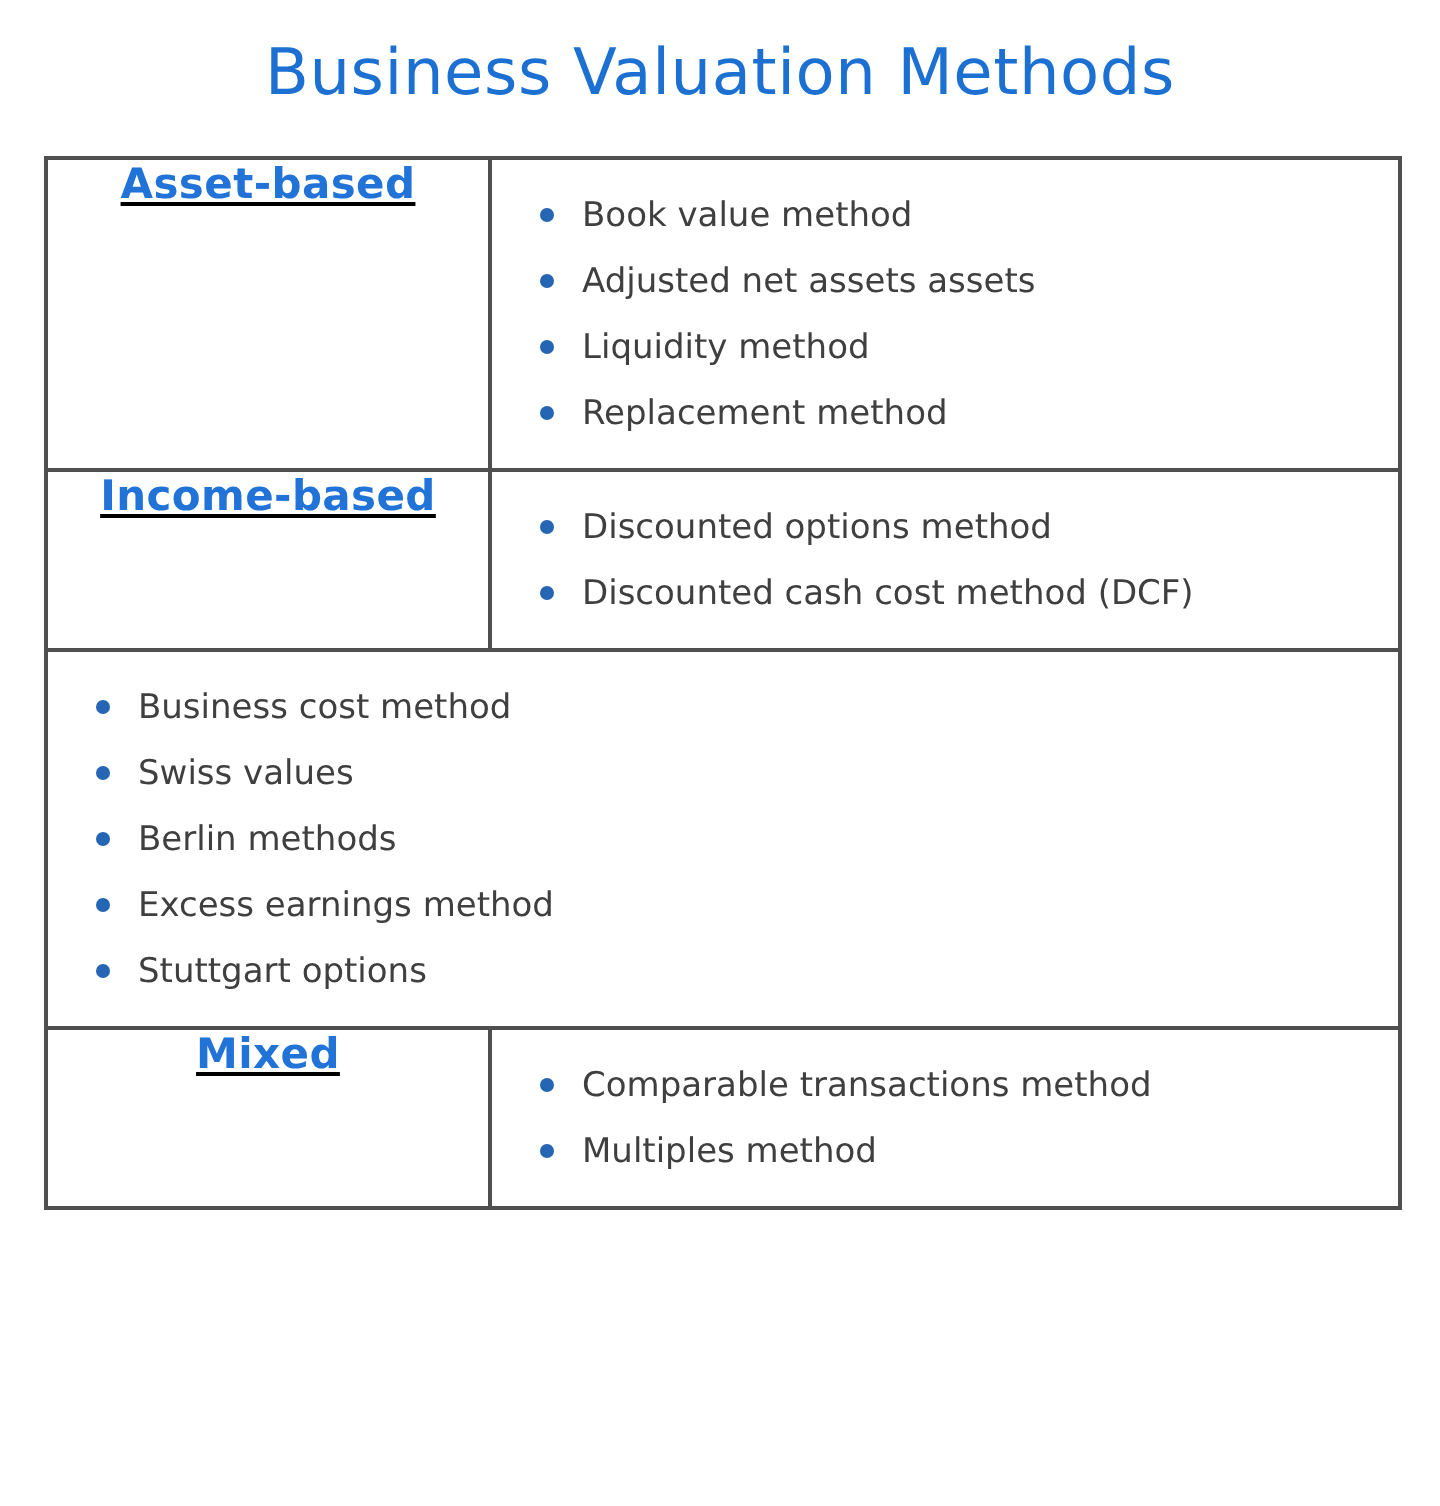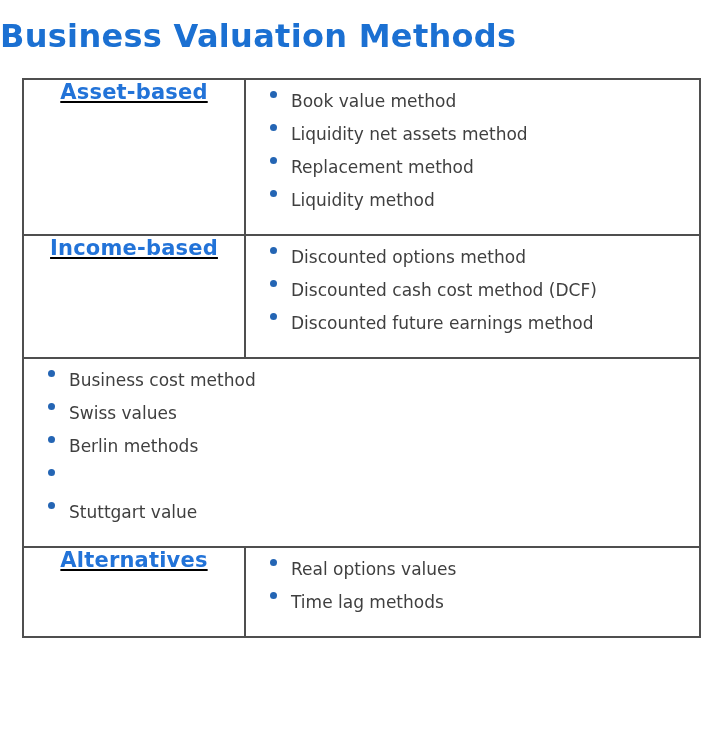--- a/index.html
+++ b/index.html
@@ -11,23 +11,23 @@
     position: relative;
     width: 720px;
     height: 753px;
     background: #ffffff;
     font-family: "DejaVu Sans", "Liberation Sans", sans-serif;
     overflow: hidden;
   }
   .title {
     margin: 0;
     padding-top: 17px;
-    text-align: left;
+    text-align: center;
     font-size: 32px;
-    font-weight: 700;
+    font-weight: 400;
     letter-spacing: 0.3px;
     color: var(--title-color, #1b70d2);
   }
   .vtable {
     box-sizing: border-box;
     width: 679px;
     margin: 23px 0 0 22px;
     border: 2px solid var(--border-color, #4f4f4f);
   }
   .row {
@@ -57,21 +57,21 @@
     align-items: center;
     padding: 11px 8px 11px 24px;
   }
   .methods-list {
     list-style: none;
     margin: 0;
     padding: 0;
   }
   .method-item {
     display: flex;
-    align-items: flex-start;
+    align-items: center;
     height: 33px;
     font-size: 17px;
     color: var(--text-color, #3f3f3f);
   }
   .bullet {
     flex: 0 0 auto;
     width: 7px;
     height: 7px;
     border-radius: 50%;
     background: var(--bullet-color, #2465b4);
@@ -89,51 +89,47 @@
       <span class="cat-label">Asset-based</span>
     </div>
     <div class="methods-cell">
       <ul class="methods-list">
             <li class="method-item">
               <span class="bullet"></span>
               <span>Book value method</span>
             </li>
             <li class="method-item">
               <span class="bullet"></span>
-              <span>Liquidity net assets method</span>
+              <span>Adjusted net assets assets</span>
+            </li>
+            <li class="method-item">
+              <span class="bullet"></span>
+              <span>Liquidity method</span>
             </li>
             <li class="method-item">
               <span class="bullet"></span>
               <span>Replacement method</span>
-            </li>
-            <li class="method-item">
-              <span class="bullet"></span>
-              <span>Liquidity method</span>
             </li>
           </ul>
     </div>
   </div>
 
   <div class="row">
     <div class="cat-cell">
       <span class="cat-label">Income-based</span>
     </div>
     <div class="methods-cell">
       <ul class="methods-list">
             <li class="method-item">
               <span class="bullet"></span>
               <span>Discounted options method</span>
             </li>
             <li class="method-item">
               <span class="bullet"></span>
               <span>Discounted cash cost method (DCF)</span>
-            </li>
-            <li class="method-item">
-              <span class="bullet"></span>
-              <span>Discounted future earnings method</span>
             </li>
           </ul>
     </div>
   </div>
 
   <div class="row">
     <div class="methods-cell">
       <ul class="methods-list">
             <li class="method-item">
               <span class="bullet"></span>
@@ -142,41 +138,42 @@
             <li class="method-item">
               <span class="bullet"></span>
               <span>Swiss values</span>
             </li>
             <li class="method-item">
               <span class="bullet"></span>
               <span>Berlin methods</span>
             </li>
             <li class="method-item">
               <span class="bullet"></span>
+              <span>Excess earnings method</span>
             </li>
             <li class="method-item">
               <span class="bullet"></span>
-              <span>Stuttgart value</span>
+              <span>Stuttgart options</span>
             </li>
           </ul>
     </div>
   </div>
 
-
   <div class="row">
     <div class="cat-cell">
-      <span class="cat-label">Alternatives</span>
+      <span class="cat-label">Mixed</span>
     </div>
     <div class="methods-cell">
       <ul class="methods-list">
             <li class="method-item">
               <span class="bullet"></span>
-              <span>Real options values</span>
+              <span>Comparable transactions method</span>
             </li>
             <li class="method-item">
               <span class="bullet"></span>
-              <span>Time lag methods</span>
+              <span>Multiples method</span>
             </li>
           </ul>
     </div>
   </div>
+
 </div>
 </div>
 
 </body></html>

